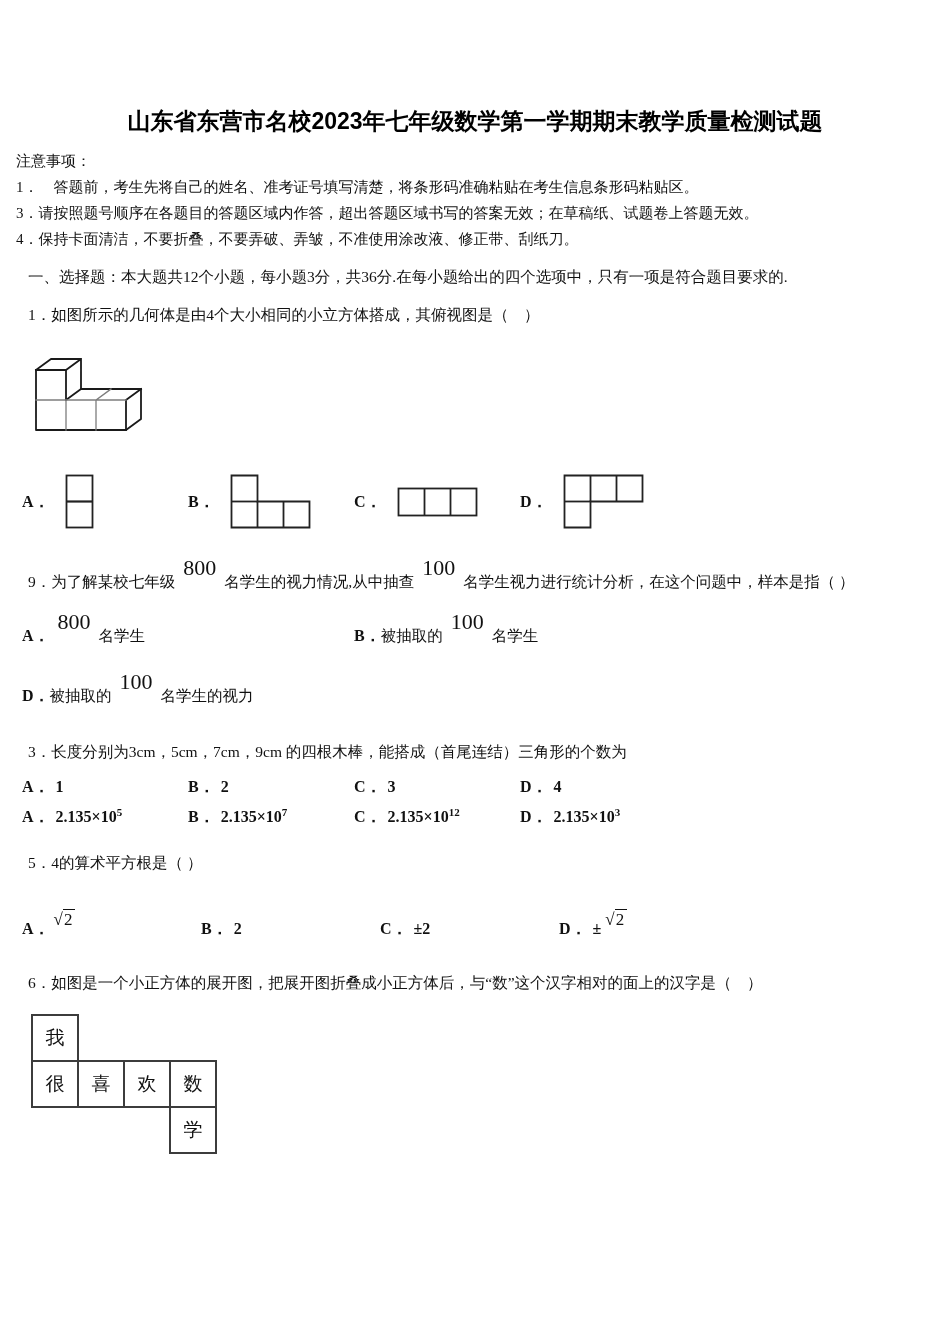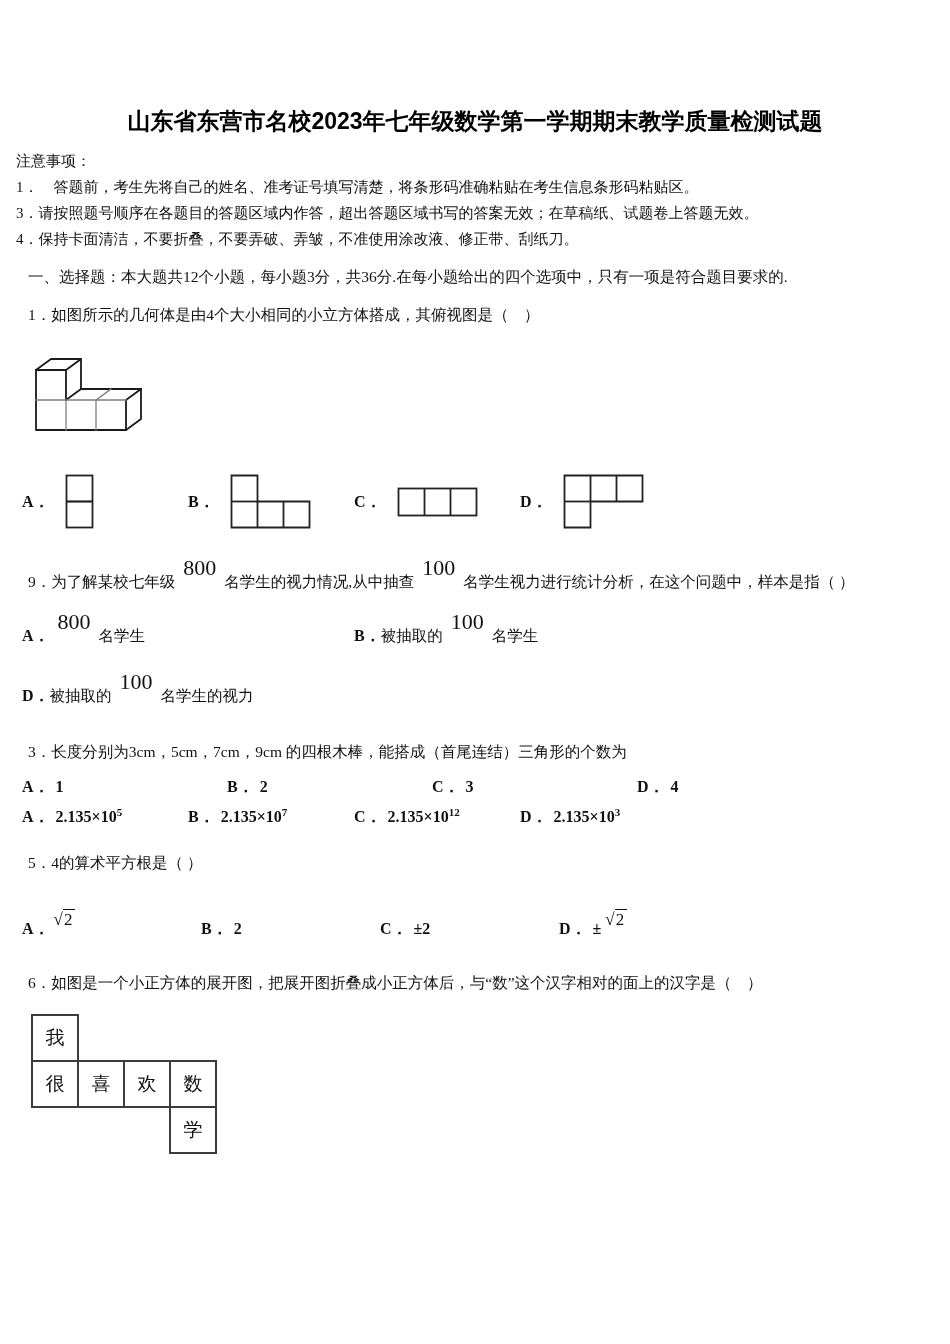--- a/index.html
+++ b/index.html
@@ -46,21 +46,21 @@
     margin:0 8px;
   }
   .q2-opts{margin-top:22px;padding-left:6px;}
   .q2-opt-row{display:flex;margin-bottom:28px;height:32px;align-items:center;}
   .q2-opt{width:332px;line-height:22px;}
   
   .opt-line{display:flex;padding-left:6px;}
   .opt-item{width:166px;}
   .opt-val{font-weight:bold;font-size:16px;margin-left:6px;}
   .q3-line{margin-top:26px;}
-  .q3-opts{margin-top:0;gap:39px;}
+  .q3-opts{margin-top:0;}
   .q4-block{margin-top:24px;}
   .q4-block p{margin:0;line-height:37px;}
   .q4-opts{margin-top:8px;}
   .sup{font-size:11px;vertical-align:super;font-weight:bold;}
   .q5-line{margin-top:22px;}
   .q5-opts{margin-top:20px;height:44px;align-items:flex-end;gap:13px;}
   .sqrt{
     display:inline-block;
     transform:translateY(-9px);
     font-size:17px;

